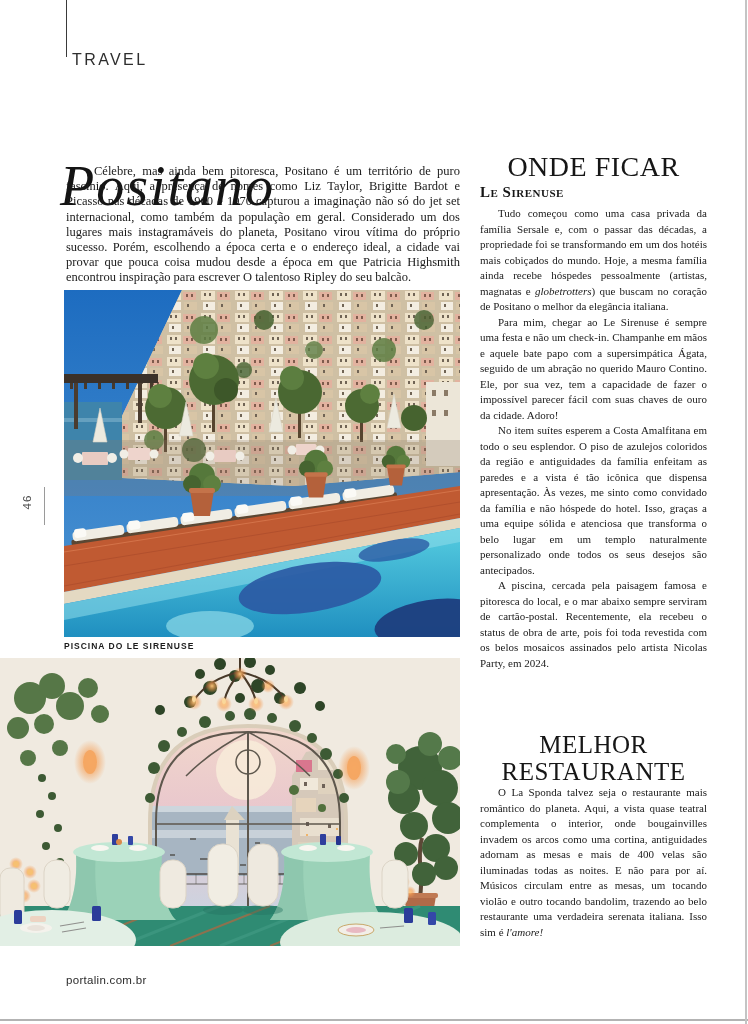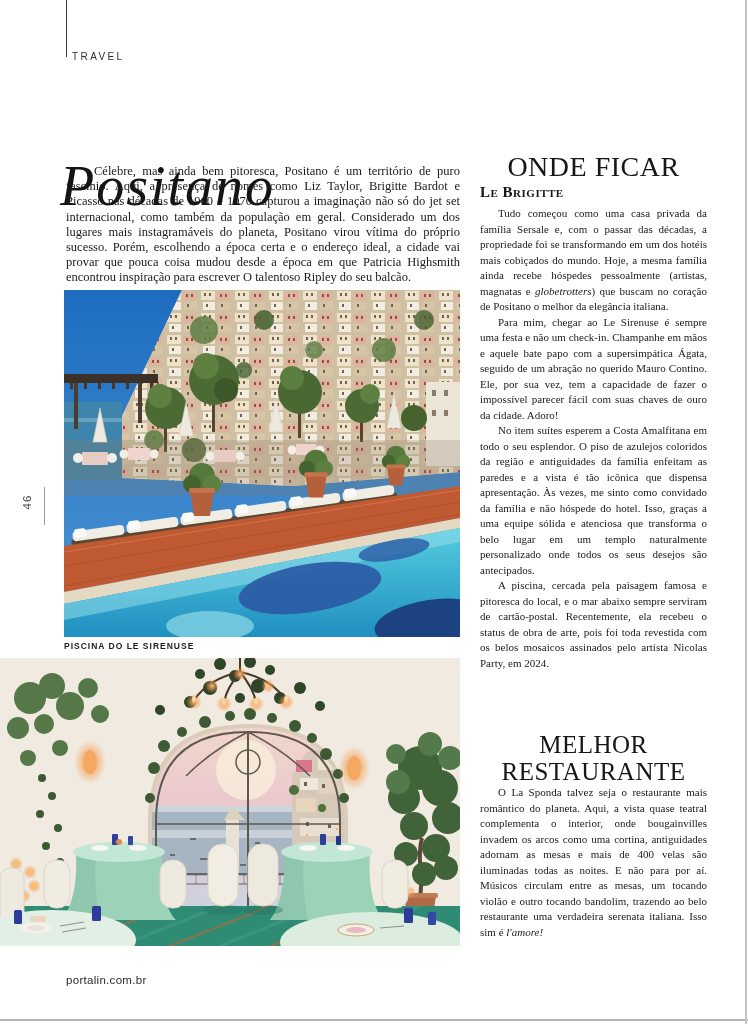--- a/index.html
+++ b/index.html
@@ -2,21 +2,21 @@
 <html><head>
 <meta charset="utf-8">
 <style>
   html,body{margin:0;padding:0;background:#ffffff;}
   .page{position:relative;width:748px;height:1024px;background:#fff;overflow:hidden;
         font-family:"Liberation Serif",serif;color:#1a1a1a;}
 
   
   .kicker-rule{position:absolute;left:66px;top:0;width:1px;height:57px;background:#3a3a3a;}
   .kicker{position:absolute;left:72px;top:51px;font-family:"Liberation Sans",sans-serif;
-          font-size:10px;letter-spacing:2.4px;color:#2e2e2e;}
+          font-size:16px;letter-spacing:2.4px;color:#2e2e2e;}
 
   
   .folio-num{position:absolute;left:10px;top:496px;width:34px;text-align:center;
              font-family:"Liberation Sans",sans-serif;font-size:11.5px;color:#4a4a4a;
              letter-spacing:1px;transform:rotate(-90deg);}
   .folio-rule{position:absolute;left:44px;top:487px;width:1px;height:38px;background:#9a9a9a;}
 
   
   .title{position:absolute;left:60px;top:120px;font-style:italic;font-weight:400;
          font-size:56px;line-height:56px;letter-spacing:2px;color:#141414;}
@@ -521,21 +521,21 @@
         <ellipse cx="356" cy="272" rx="10" ry="3" fill="#e8b9c2"></ellipse>
         <rect x="404" y="250" width="9" height="15" fill="#2b3c9a" rx="1.5"></rect>
         <rect x="428" y="254" width="8" height="13" fill="#3448a8" rx="1.5"></rect>
         <line x1="380" y1="270" x2="404" y2="268" stroke="#8f8f8d" stroke-width="1.2"></line>
       </g>
     </svg>
   </div>
 
   <div class="rightcol">
     <h2 class="h-section">ONDE FICAR</h2>
-    <h3 class="h-sub">Le Brigitte</h3>
+    <h3 class="h-sub">Le Sirenuse</h3>
     <div class="sect1-body">
         <p class="body-para">Tudo começou como uma casa privada da família Sersale e, com o passar das décadas, a propriedade foi se transformando em um dos hotéis mais cobiçados do mundo. Hoje, a mesma família ainda recebe hóspedes pessoalmente (artistas, magnatas e <i>globetrotters</i>) que buscam no coração de Positano o melhor da elegância italiana.</p>
         <p class="body-para">Para mim, chegar ao Le Sirenuse é sempre uma festa e não um check-in. Champanhe em mãos e aquele bate papo com a supersimpática Ágata, seguido de um abração no querido Mauro Contino. Ele, por sua vez, tem a capacidade de fazer o impossível parecer fácil com suas chaves de ouro da cidade. Adoro!</p>
         <p class="body-para">No item suítes esperem a Costa Amalfitana em todo o seu esplendor. O piso de azulejos coloridos da região e antiguidades da família enfeitam as paredes e a vista é tão icônica que dispensa apresentação. Às vezes, me sinto como convidado da família e não hóspede do hotel. Isso, graças a uma equipe sólida e atenciosa que transforma o belo lugar em um templo naturalmente personalizado onde todos os seus desejos são antecipados.</p>
         <p class="body-para">A piscina, cercada pela paisagem famosa e pitoresca do local, e o mar abaixo sempre serviram de cartão-postal. Recentemente, ela recebeu o status de obra de arte, pois foi toda revestida com os belos mosaicos assinados pelo artista Nicolas Party, em 2024.</p>
       </div>
   </div>
 
   <div class="melhor">
     <h2 class="h-section">MELHOR RESTAURANTE</h2>

